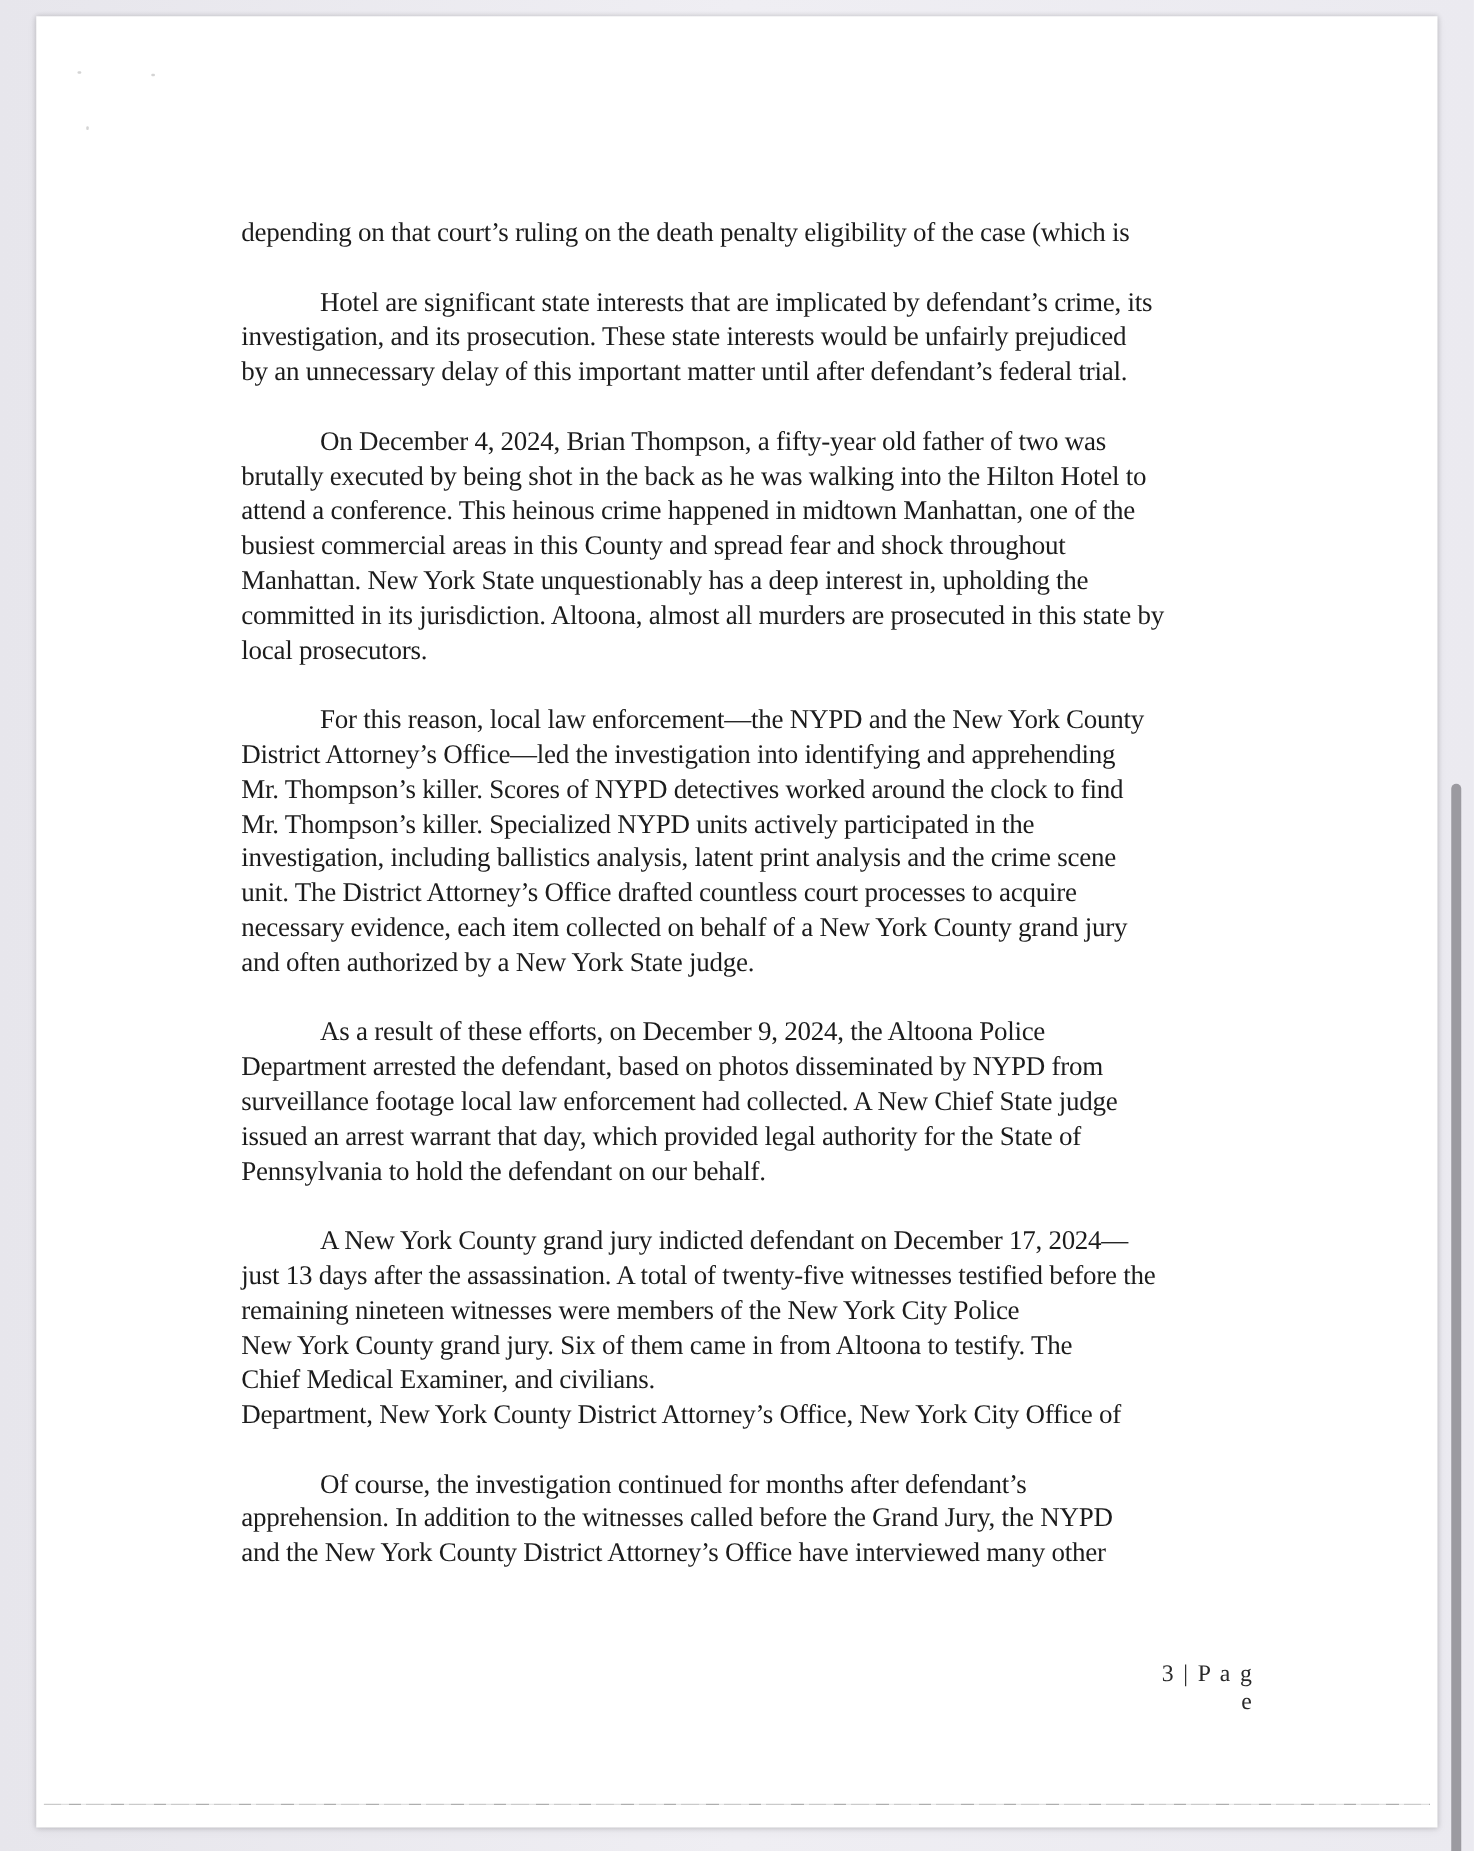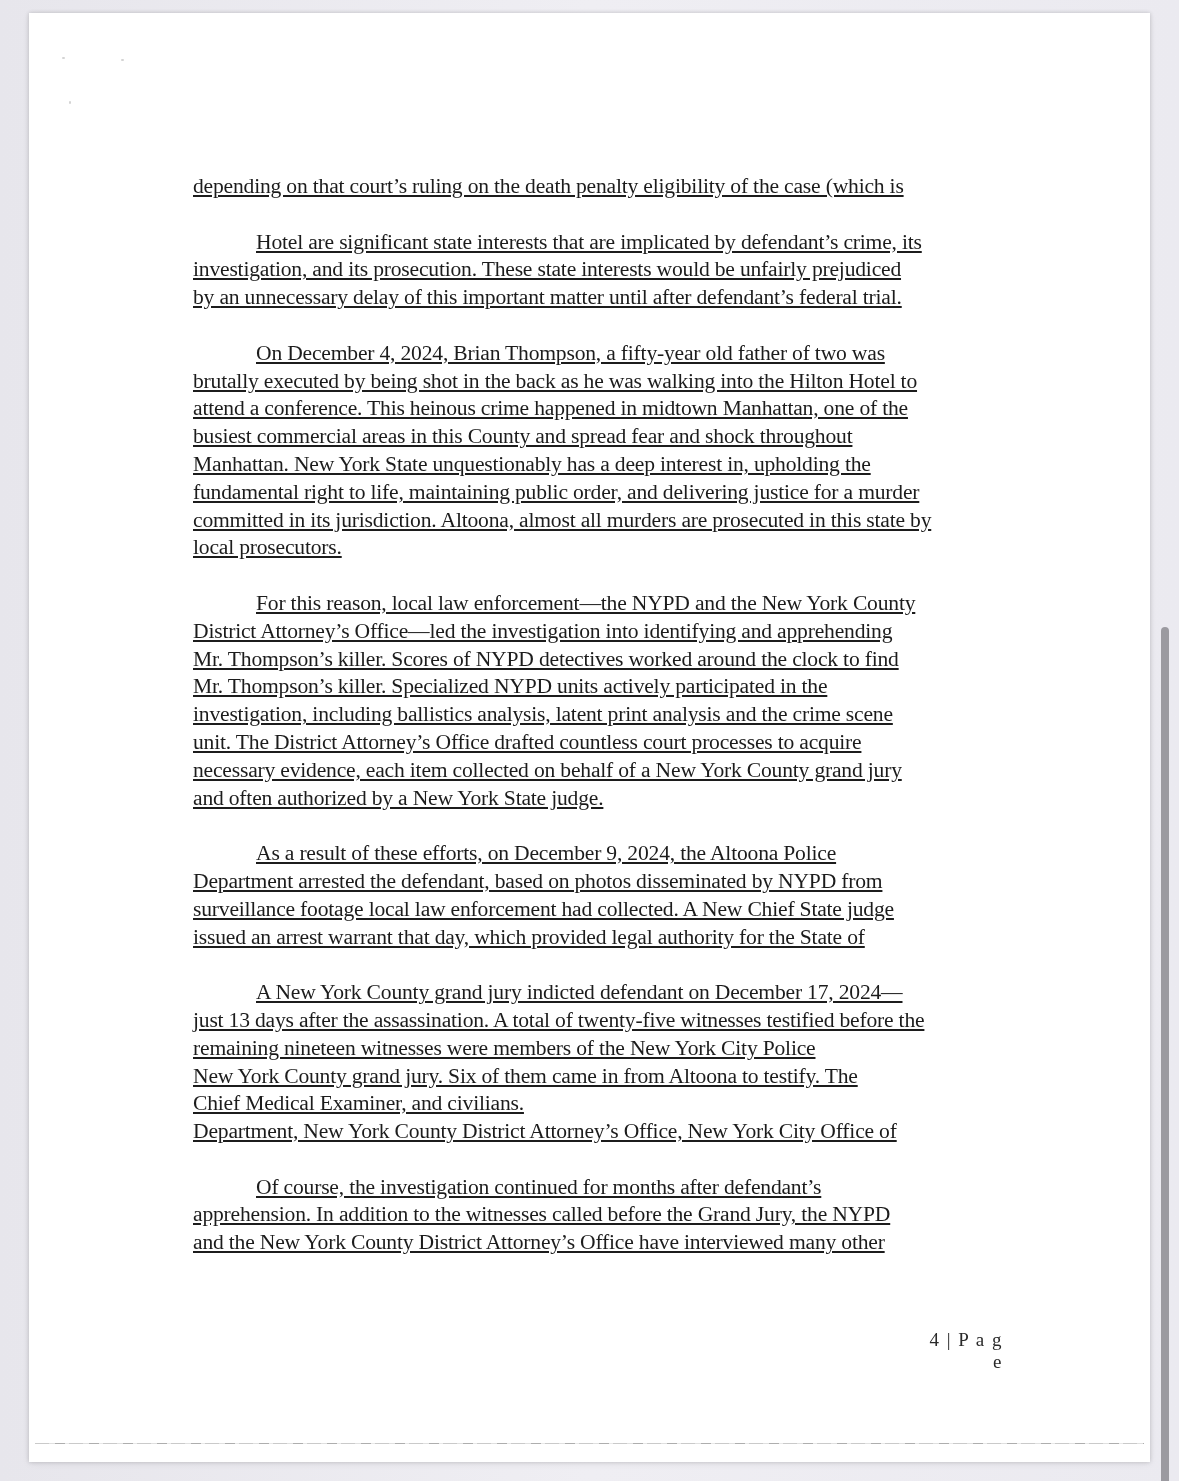--- a/index.html
+++ b/index.html
@@ -46,21 +46,20 @@
     line-height: 27.8px;
     letter-spacing: -0.2px;
   }
   .para {
     margin: 0 0 27.8px 0;
     text-indent: 0;
   }
   .line {
     display: block;
     white-space: nowrap;
-    text-decoration: underline;
   }
   .line.first {
     padding-left: 63px;
   }
   .page-number {
     position: absolute;
     left: 890px;
     top: 1316px;
     width: 84px;
     text-align: right;
@@ -111,56 +110,56 @@
           <span class="line first">Hotel are significant state interests that are implicated by defendant’s crime, its</span>
           <span class="line">investigation, and its prosecution. These state interests would be unfairly prejudiced</span>
           <span class="line">by an unnecessary delay of this important matter until after defendant’s federal trial.</span>
         </div>
         <div class="para">
           <span class="line first">On December 4, 2024, Brian Thompson, a fifty-year old father of two was</span>
           <span class="line">brutally executed by being shot in the back as he was walking into the Hilton Hotel to</span>
           <span class="line">attend a conference. This heinous crime happened in midtown Manhattan, one of the</span>
           <span class="line">busiest commercial areas in this County and spread fear and shock throughout</span>
           <span class="line">Manhattan. New York State unquestionably has a deep interest in, upholding the</span>
-          <span class="line">fundamental right to life, maintaining public order, and delivering justice for a murder</span>
           <span class="line">committed in its jurisdiction. Altoona, almost all murders are prosecuted in this state by</span>
           <span class="line">local prosecutors.</span>
         </div>
         <div class="para">
           <span class="line first">For this reason, local law enforcement—the NYPD and the New York County</span>
           <span class="line">District Attorney’s Office—led the investigation into identifying and apprehending</span>
           <span class="line">Mr. Thompson’s killer. Scores of NYPD detectives worked around the clock to find</span>
           <span class="line">Mr. Thompson’s killer. Specialized NYPD units actively participated in the</span>
           <span class="line">investigation, including ballistics analysis, latent print analysis and the crime scene</span>
           <span class="line">unit. The District Attorney’s Office drafted countless court processes to acquire</span>
           <span class="line">necessary evidence, each item collected on behalf of a New York County grand jury</span>
           <span class="line">and often authorized by a New York State judge.</span>
         </div>
         <div class="para">
           <span class="line first">As a result of these efforts, on December 9, 2024, the Altoona Police</span>
           <span class="line">Department arrested the defendant, based on photos disseminated by NYPD from</span>
           <span class="line">surveillance footage local law enforcement had collected. A New Chief State judge</span>
           <span class="line">issued an arrest warrant that day, which provided legal authority for the State of</span>
+          <span class="line">Pennsylvania to hold the defendant on our behalf.</span>
         </div>
         <div class="para">
           <span class="line first">A New York County grand jury indicted defendant on December 17, 2024—</span>
           <span class="line">just 13 days after the assassination. A total of twenty-five witnesses testified before the</span>
           <span class="line">remaining nineteen witnesses were members of the New York City Police</span>
           <span class="line">New York County grand jury. Six of them came in from Altoona to testify. The</span>
           <span class="line">Chief Medical Examiner, and civilians.</span>
           <span class="line">Department, New York County District Attorney’s Office, New York City Office of</span>
         </div>
         <div class="para">
           <span class="line first">Of course, the investigation continued for months after defendant’s</span>
           <span class="line">apprehension. In addition to the witnesses called before the Grand Jury, the NYPD</span>
           <span class="line">and the New York County District Attorney’s Office have interviewed many other</span>
         </div>
       </div>
 
-    <div class="page-number">4 | P a g e</div>
+    <div class="page-number">3 | P a g e</div>
 
     <div class="footer-rule"></div>
   </div>
 
   <div class="scrollbar-track">
     <div class="scrollbar-thumb"></div>
   </div>
 </div>
 
 </body></html>

